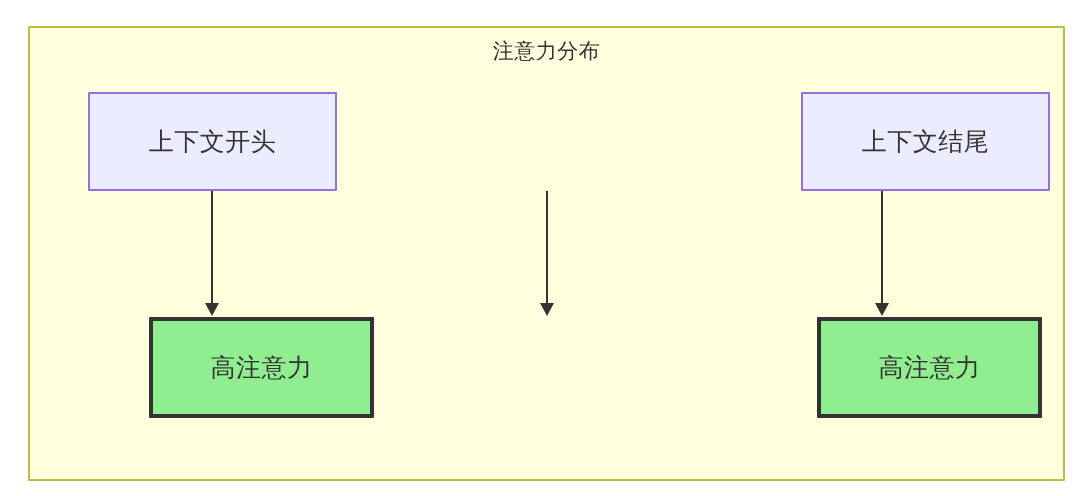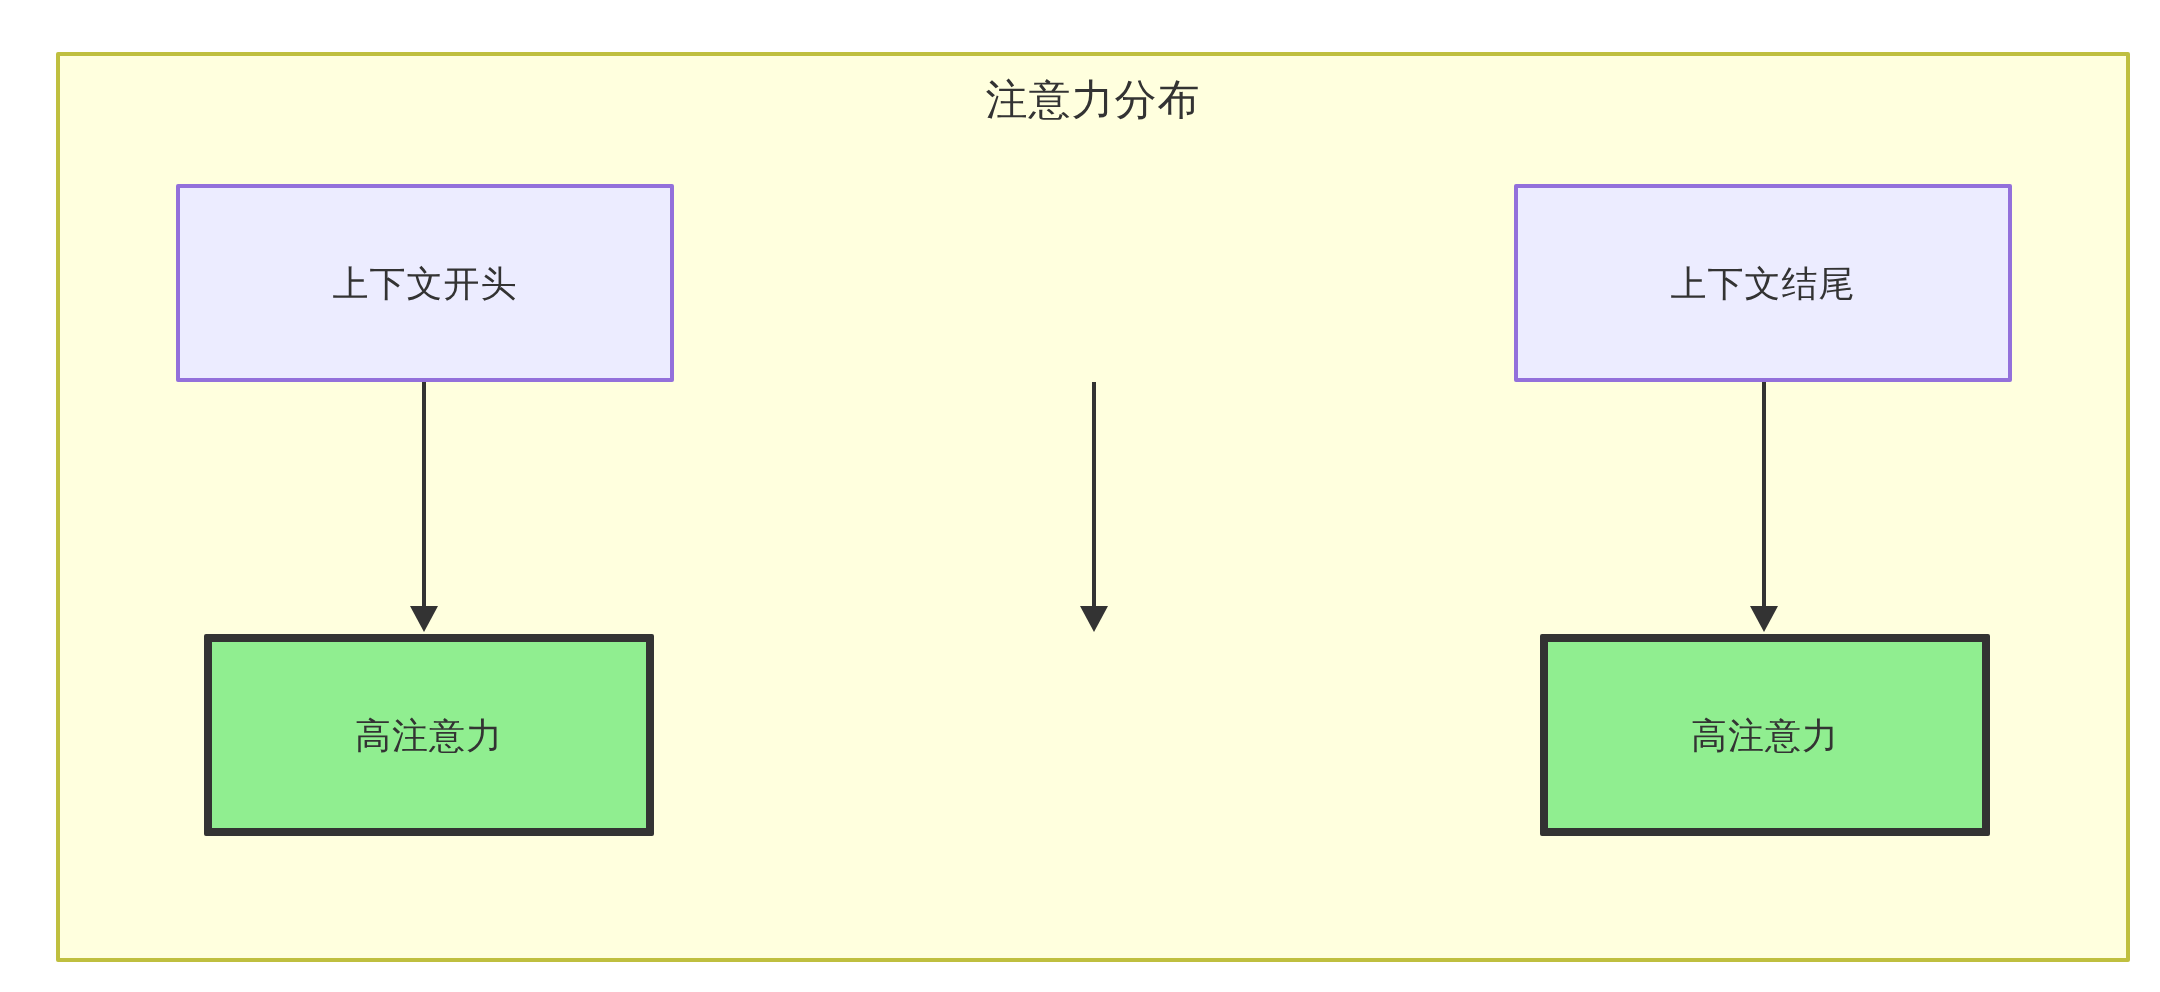--- a/index.html
+++ b/index.html
@@ -47,54 +47,55 @@
     white-space: nowrap;
   }
 
   
   .node {
     position: absolute;
     box-sizing: border-box;
     display: flex;
     align-items: center;
     justify-content: center;
-    font-size: 18px;
+    font-size: 25px;
     color: #333333;
     letter-spacing: 0.5px;
     white-space: nowrap;
     border-radius: 1px;
   }
 
   .node.context {
     background: #ececff;
     border: 2px solid #9370db;
     width: 249px;
     height: 99px;
     top: 92px;
   }
 
   .node.attention {
     border: 4px solid #333333;
     width: 225px;
     height: 101px;
     top: 317px;
+    margin-left: 47px;
   }
 
   .node.attention.high {
     background: #90ee90;
   }
 
   .node.attention.low {
     background: #f99;
   }
 
   
   .col1.context { left: 88px; }
   .col2.context { left: 421px; }
-  .col3.context { left: 757px; }
+  .col3.context { left: 801px; }
 
   .col1.attention { left: 102px; }
   .col2.attention { left: 434px; }
   .col3.attention { left: 770px; }
 
   
   .edge {
     position: absolute;
     top: 191px;
     width: 2px;

